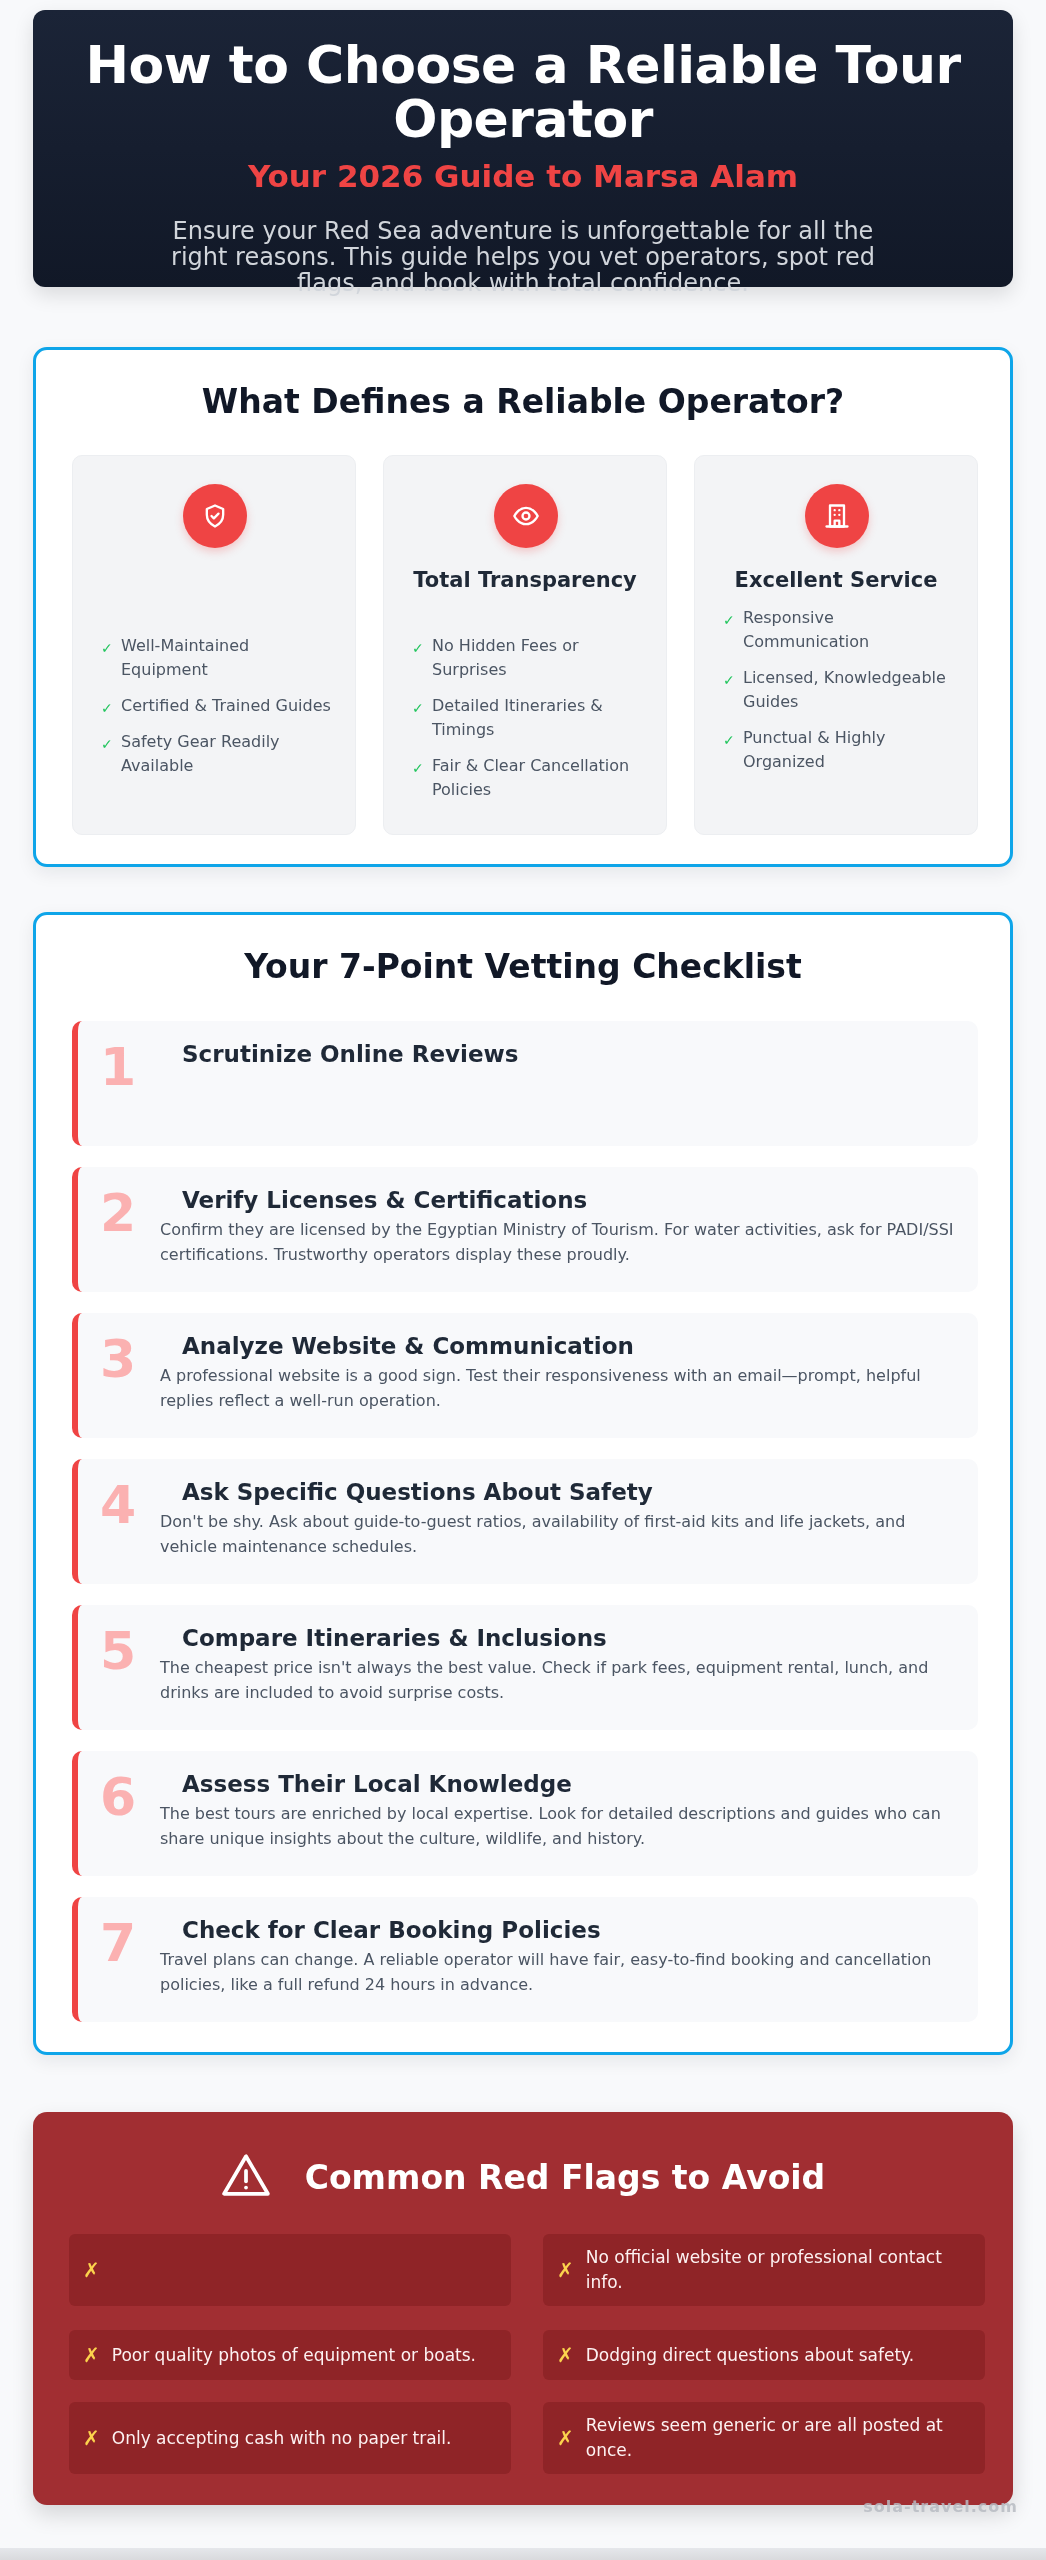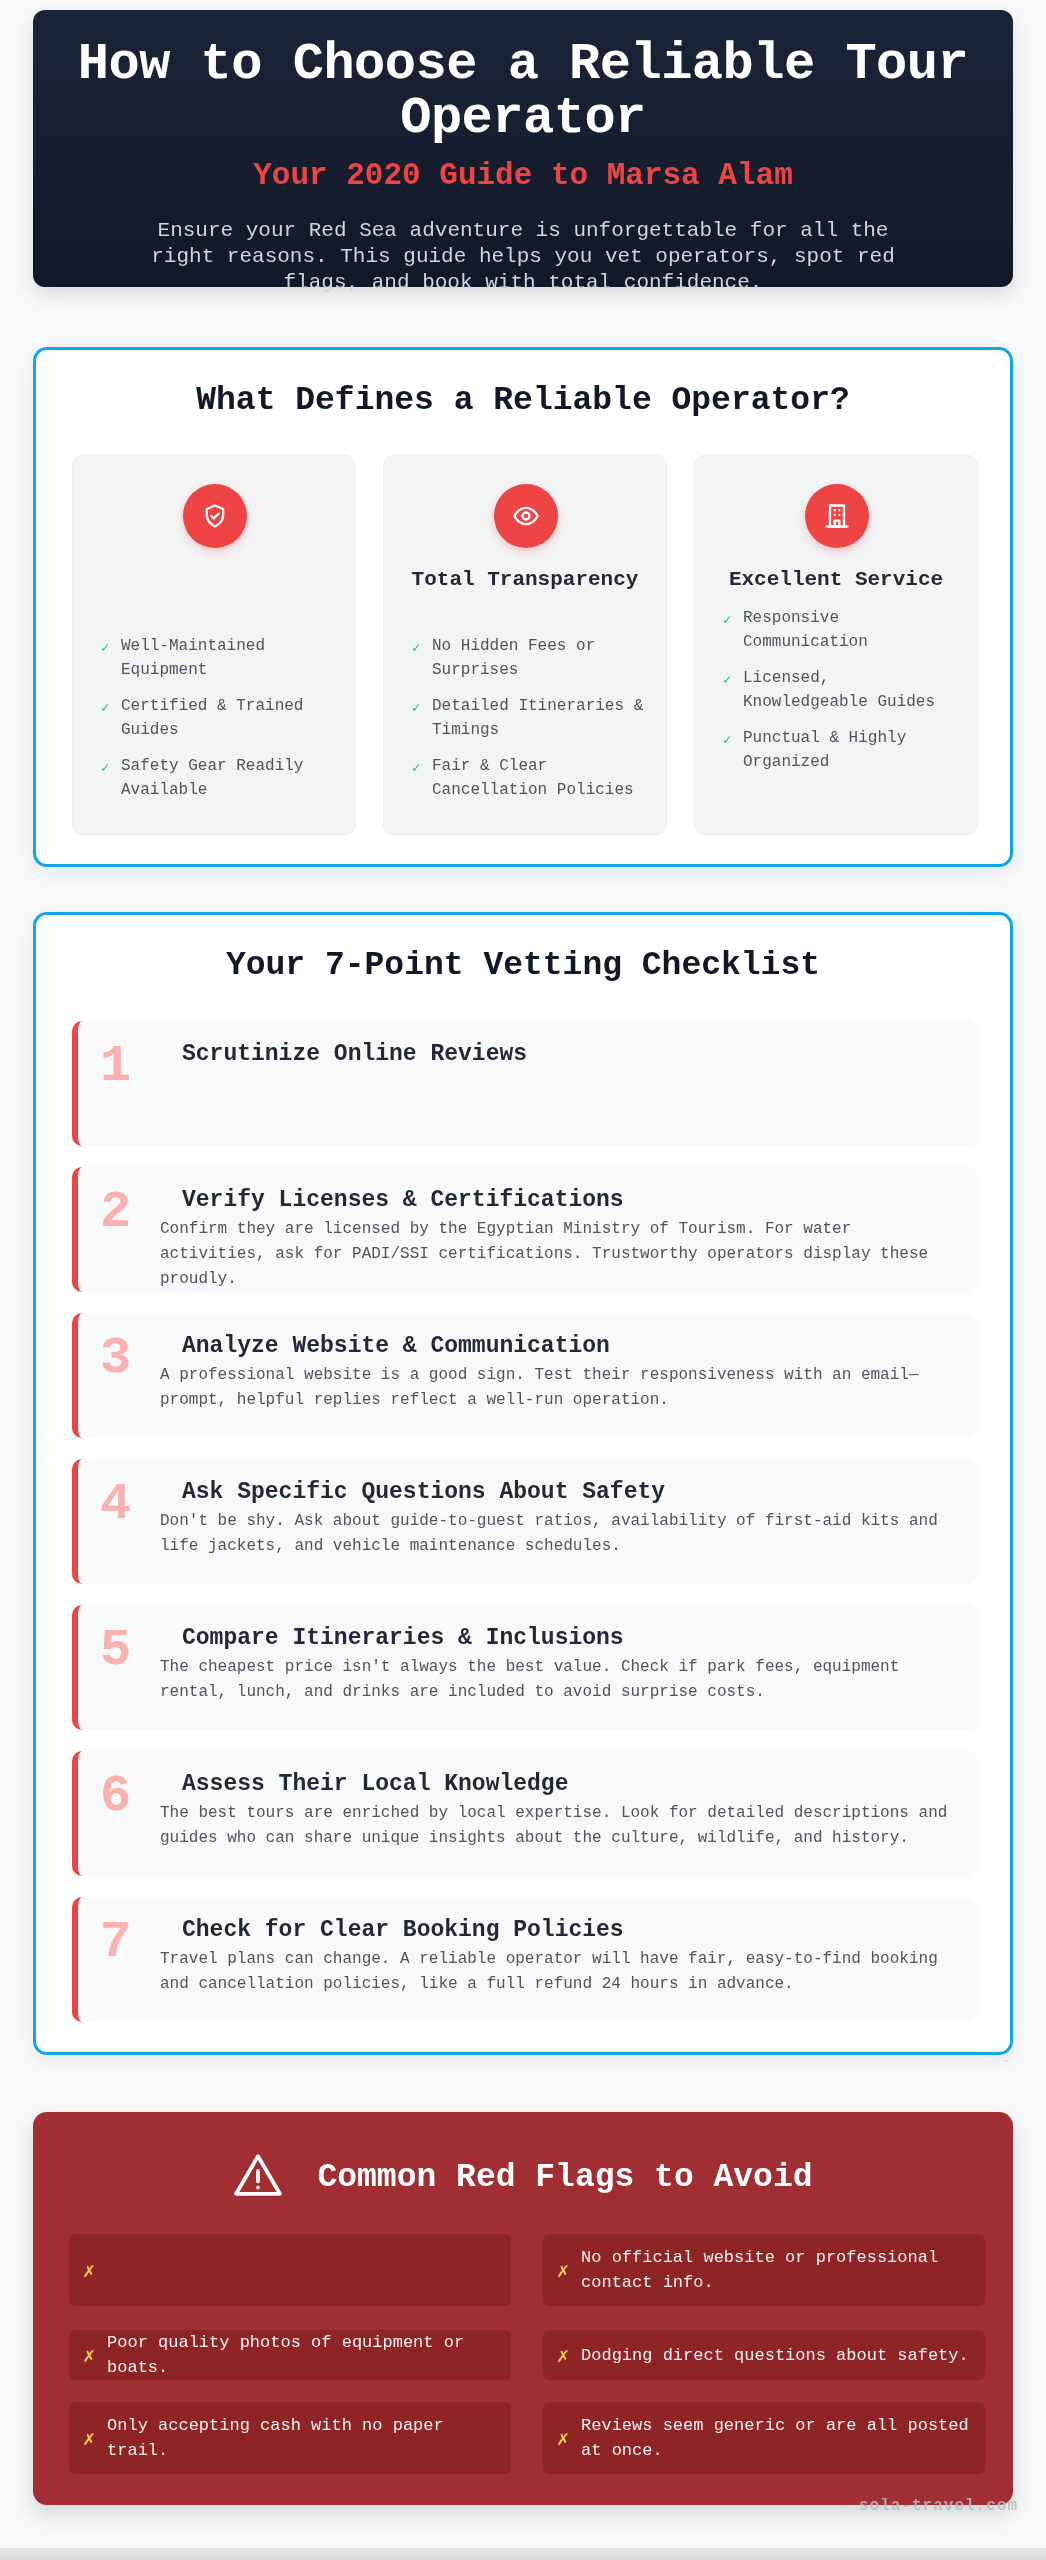--- a/index.html
+++ b/index.html
@@ -5,21 +5,21 @@
     * { box-sizing: border-box; margin: 0; padding: 0; }
     html, body { width: 1046px; }
     body {
       background: #f8f9fb;
       font-family: "DejaVu Sans", sans-serif;
       color: #111827;
       height: 2560px;
       position: relative;
       overflow: hidden;
     }
-    .page { position: relative; width: 1046px; height: 1936px; font-family: Liberation Mono, monospace; }
+    .page { position: relative; width: 1046px; height: 1936px; }
     .bottom-strip {
       position: absolute; left: 0; top: 2548px; width: 1046px; height: 12px;
       background: linear-gradient(#e5e7eb, #d9dadd);
     }
 
     
     .hero {
       position: absolute; left: 33px; top: 10px; width: 980px; height: 277px;
       border-radius: 12px;
       background: linear-gradient(180deg, #1b2437 0%, #111827 100%);
@@ -30,21 +30,21 @@
       position: absolute; left: 0; right: 0; top: 28px;
       font-size: 52px; font-weight: bold; line-height: 54px;
       letter-spacing: -0.5px;
     }
     .hero-subtitle {
       position: absolute; left: 0; right: 0; top: 148px;
       font-size: 31px; font-weight: bold; color: #ef4444;
     }
     .hero-desc {
       position: absolute; left: 110px; right: 110px; top: 208px;
-      font-size: 21px; line-height: 26px; color: #d1d5db;
+      font-size: 24px; line-height: 26px; color: #d1d5db;
     }
 
     
     .section-card {
       position: absolute; left: 33px; width: 980px;
       background: #ffffff; border-radius: 14px;
       box-shadow: 0 6px 18px rgba(17,24,39,0.08);
       border: 3px solid #0ea5e9;
     }
     .section-title {
@@ -122,21 +122,21 @@
       opacity: 0.85;
     }
   </style>
 </head>
 <body>
 
 <div class="page">
 
   <header class="hero">
     <h1 class="hero-title">How to Choose a Reliable Tour Operator</h1>
-    <h2 class="hero-subtitle">Your 2020 Guide to Marsa Alam</h2>
+    <h2 class="hero-subtitle">Your 2026 Guide to Marsa Alam</h2>
     <p class="hero-desc">Ensure your Red Sea adventure is unforgettable for all the right reasons. This guide helps you vet operators, spot red flags, and book with total confidence.</p>
   </header>
 
   <section class="section-card" style="top:347px;height:520px;">
     <h2 class="section-title" style="top:32px;">What Defines a Reliable Operator?</h2>
     <div class="pillars">
 
       <div class="pillar" style="left:0;">
         <div class="pillar-icon">
           <svg width="28" height="28" viewBox="0 0 24 24" fill="none" stroke="#fff" stroke-width="2" stroke-linecap="round" stroke-linejoin="round">

